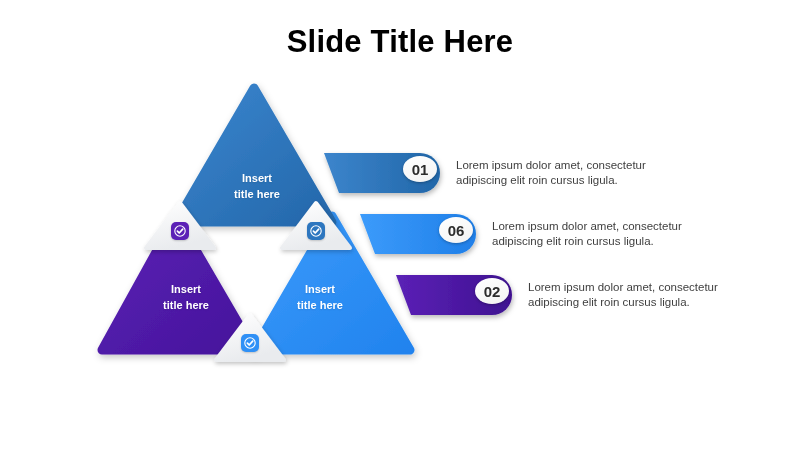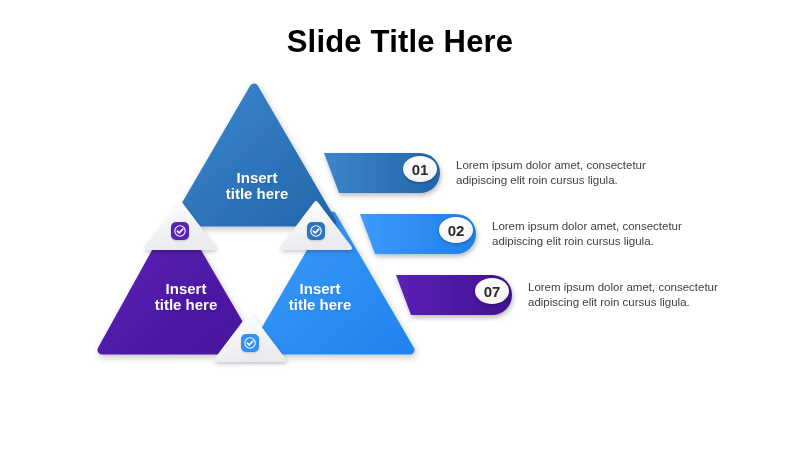--- a/index.html
+++ b/index.html
@@ -48,21 +48,21 @@
   #triangle-cluster svg {
     display: block;
     overflow: visible;
   }
 
   .tri-label {
     position: absolute;
     text-align: center;
     color: #ffffff;
     font-weight: bold;
-    font-size: 15px;
+    font-size: 11px;
     line-height: 16px;
     font-family: "Liberation Sans", sans-serif;
     white-space: nowrap;
     text-shadow: 0 1px 2px rgba(0,0,0,0.10);
   }
   #tri-label-top   { left: 104px; top: 88px;  width: 110px; }
   #tri-label-left  { left: 33px;  top: 199px; width: 110px; }
   #tri-label-right { left: 167px; top: 199px; width: 110px; }
 
   
@@ -240,21 +240,21 @@
             <stop offset="0%" stop-color="#3c9bfb"></stop>
             <stop offset="100%" stop-color="#1f7fe8"></stop>
           </linearGradient>
           <filter id="bShadow2" x="-20%" y="-40%" width="150%" height="200%">
             <feDropShadow dx="1" dy="2.5" stdDeviation="2.5" flood-color="#000000" flood-opacity="0.28"></feDropShadow>
           </filter>
         </defs>
         <path d="M 8 2 L 104 2 A 20 20 0 0 1 104 42 L 23 42 Z" fill="url(#bGrad2)" filter="url(#bShadow2)"></path>
       </svg>
     </div>
-    <div class="num-circle" id="num-circle-2">02</div>
+    <div class="num-circle" id="num-circle-2">06</div>
     <div class="banner-text" id="banner-text-2">
       <span>Lorem ipsum dolor amet, consectetur</span><br>
       <span>adipiscing elit roin cursus ligula.</span>
     </div>
   </div>
 
   <div class="banner-row" id="banner-row-3">
     <div class="banner-shape">
       <svg width="130" height="52" viewBox="0 0 130 52">
         <defs>
@@ -262,20 +262,20 @@
             <stop offset="0%" stop-color="#5b21b6"></stop>
             <stop offset="100%" stop-color="#3f1191"></stop>
           </linearGradient>
           <filter id="bShadow3" x="-20%" y="-40%" width="150%" height="200%">
             <feDropShadow dx="1" dy="2.5" stdDeviation="2.5" flood-color="#000000" flood-opacity="0.28"></feDropShadow>
           </filter>
         </defs>
         <path d="M 8 2 L 104 2 A 20 20 0 0 1 104 42 L 23 42 Z" fill="url(#bGrad3)" filter="url(#bShadow3)"></path>
       </svg>
     </div>
-    <div class="num-circle" id="num-circle-3">07</div>
+    <div class="num-circle" id="num-circle-3">02</div>
     <div class="banner-text" id="banner-text-3">
       <span>Lorem ipsum dolor amet, consectetur</span><br>
       <span>adipiscing elit roin cursus ligula.</span>
     </div>
   </div>
 
 </div>
 
 </body></html>

